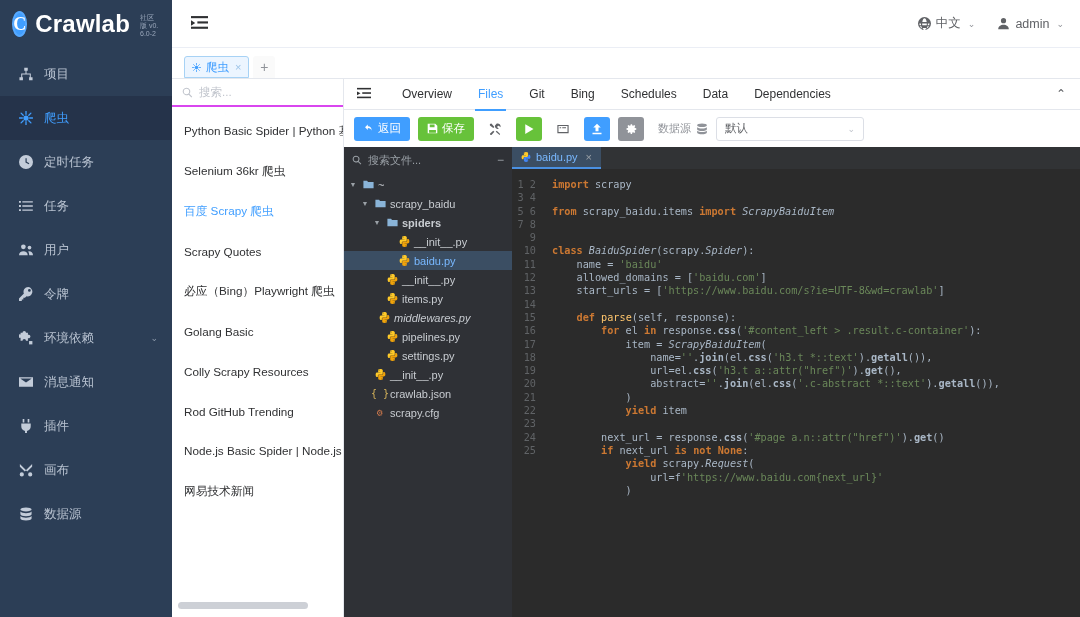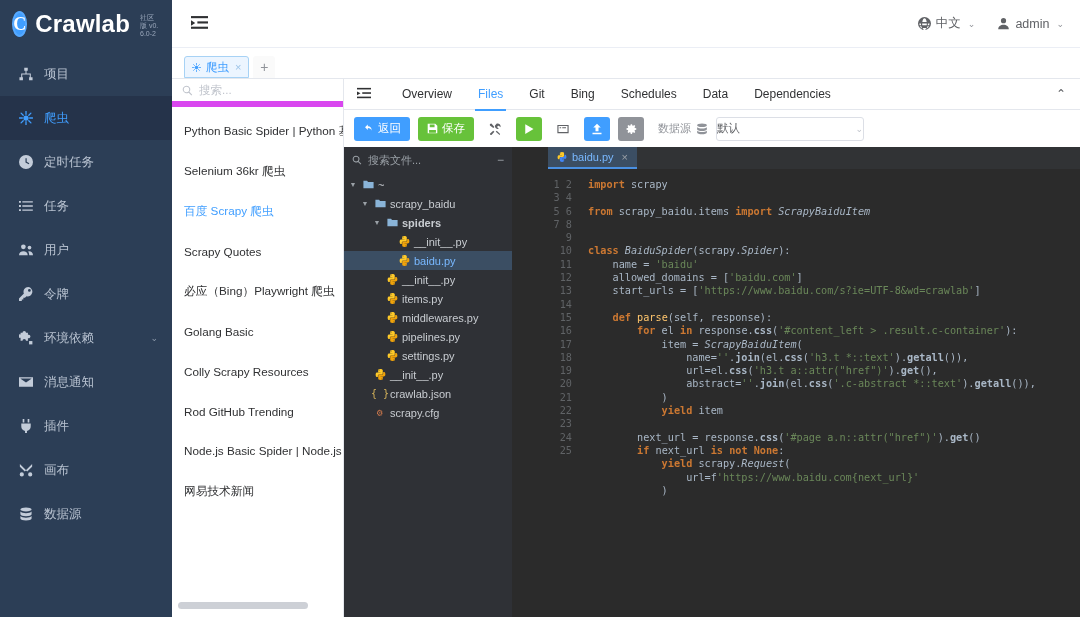--- a/index.html
+++ b/index.html
@@ -95,21 +95,21 @@
 
   
   .listpane {
     width: 172px; flex: 0 0 172px; background: #fff;
     border-right: 1px solid #e4e7ed; display: flex; flex-direction: column;
     min-height: 0; position: relative;
   }
   .list-search {
     height: 28px; display: flex; align-items: center; gap: 6px;
     padding: 0 10px; color: #c0c4cc; font-size: 11.5px;
-    border-bottom: 6px solid #d946ef;
+    border-bottom: 2px solid #d946ef;
   }
   .list-search svg { width: 11px; height: 11px; fill: #c0c4cc; }
   .list-items { flex: 1; overflow: hidden; padding-top: 4px; }
   .list-item {
     height: 40px; display: flex; align-items: center; padding: 0 12px;
     font-size: 11.7px; color: #303133; white-space: nowrap; overflow: hidden;
     cursor: pointer;
   }
   .list-item.active { color: #409eff; }
   .hscroll-track {
@@ -167,27 +167,27 @@
   .btn-blue-sq svg { fill: #fff; }
   .btn-gray-sq { background: #909399; }
   .btn-gray-sq svg { fill: #fff; }
   .ds-label {
     display: flex; align-items: center; gap: 5px; font-size: 11px;
     color: #909399; margin-left: 6px;
   }
   .ds-label svg { width: 12px; height: 12px; fill: #909399; }
   .ds-select {
     width: 148px; height: 24px; border: 1px solid #dcdfe6; border-radius: 3px;
-    display: flex; align-items: center; padding: 0 0; font-size: 11.5px;
+    display: flex; align-items: center; padding: 0 8px; font-size: 11.5px;
     color: #606266; cursor: pointer;
   }
   .ds-select .sel-caret { margin-left: auto; color: #c0c4cc; font-size: 9px; }
 
   
-  .editor-wrap { flex: 1; display: flex; min-height: 0; background: #2b2b2b; gap: 36px; }
+  .editor-wrap { flex: 1; display: flex; min-height: 0; background: #2b2b2b; }
   .filetree {
     width: 168px; flex: 0 0 168px; background: #2f3136; color: #bdc1c6;
     display: flex; flex-direction: column; min-height: 0;
   }
   .ft-search {
     height: 26px; display: flex; align-items: center; gap: 6px;
     padding: 0 8px; font-size: 11px; color: #9aa0a6;
   }
   .ft-search svg { width: 10px; height: 10px; fill: #9aa0a6; }
   .ft-min { margin-left: auto; color: #9aa0a6; font-size: 12px; cursor: pointer; }
@@ -554,21 +554,21 @@
                 <div class="ft-node" style="padding-left: 28px;">
                   <span class="ft-arrow"></span>
                   <span class="ft-ic">
                     <svg viewBox="0 0 16 16">
                       <path fill="#ffca28" d="M7.9 0C4.4 0 4.6 1.5 4.6 1.5v3.1h3.4v.5H3.2S.9 4.8.9 8.2c0 3.4 2 3.3 2 3.3h1.2V10s-.1-2 1.9-2h3.4s1.9 0 1.9-1.9V1.9S11.5 0 7.9 0zM6 1.1a.6.6 0 110 1.2.6.6 0 010-1.2z"></path>
                       <path fill="#f0a30a" d="M8.1 16c3.5 0 3.3-1.5 3.3-1.5v-3.1H8v-.5h4.8s2.3.3 2.3-3.1-2-3.3-2-3.3h-1.2V6s.1 2-1.9 2H6.6s-1.9 0-1.9 1.9v4.2s.3 1.9 3.4 1.9zm2-1.1a.6.6 0 11.6-.6.6.6 0 01-.6.6z"></path>
                     </svg>
                   </span>
                   <span>items.py</span>
                 </div>
-                <div class="ft-node" style="padding-left: 28px;">
+                <div class="ft-node" style="padding-left: 20px; font-style: italic;">
                   <span class="ft-arrow"></span>
                   <span class="ft-ic">
                     <svg viewBox="0 0 16 16">
                       <path fill="#ffca28" d="M7.9 0C4.4 0 4.6 1.5 4.6 1.5v3.1h3.4v.5H3.2S.9 4.8.9 8.2c0 3.4 2 3.3 2 3.3h1.2V10s-.1-2 1.9-2h3.4s1.9 0 1.9-1.9V1.9S11.5 0 7.9 0zM6 1.1a.6.6 0 110 1.2.6.6 0 010-1.2z"></path>
                       <path fill="#f0a30a" d="M8.1 16c3.5 0 3.3-1.5 3.3-1.5v-3.1H8v-.5h4.8s2.3.3 2.3-3.1-2-3.3-2-3.3h-1.2V6s.1 2-1.9 2H6.6s-1.9 0-1.9 1.9v4.2s.3 1.9 3.4 1.9zm2-1.1a.6.6 0 11.6-.6.6.6 0 01-.6.6z"></path>
                     </svg>
                   </span>
                   <span>middlewares.py</span>
                 </div>
                 <div class="ft-node" style="padding-left: 28px;">

